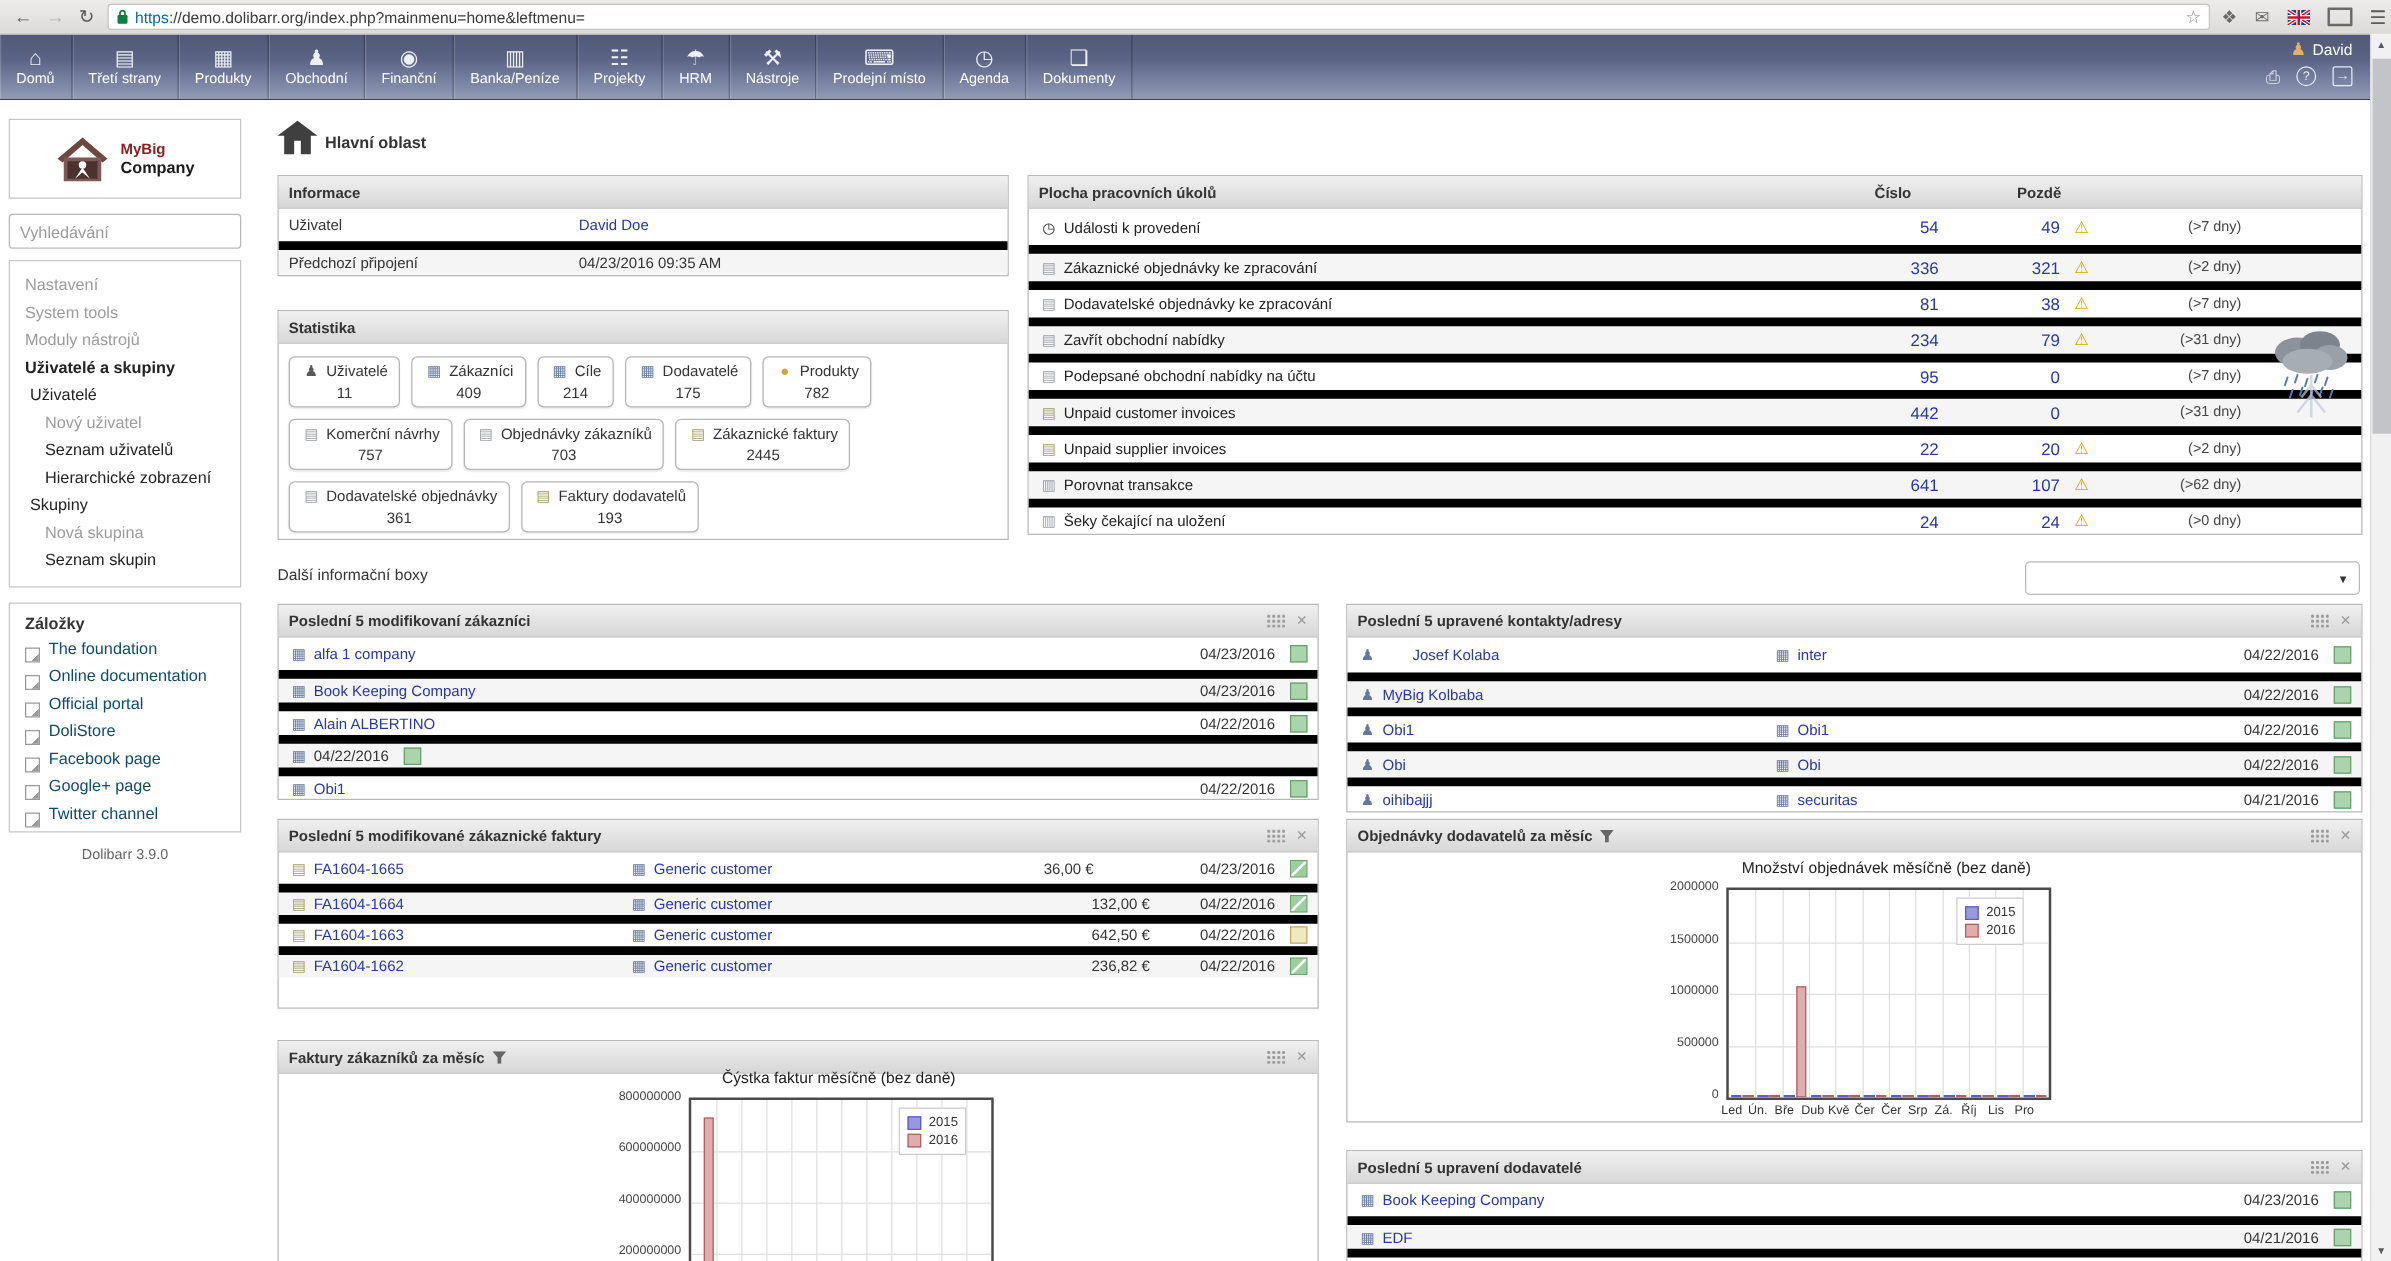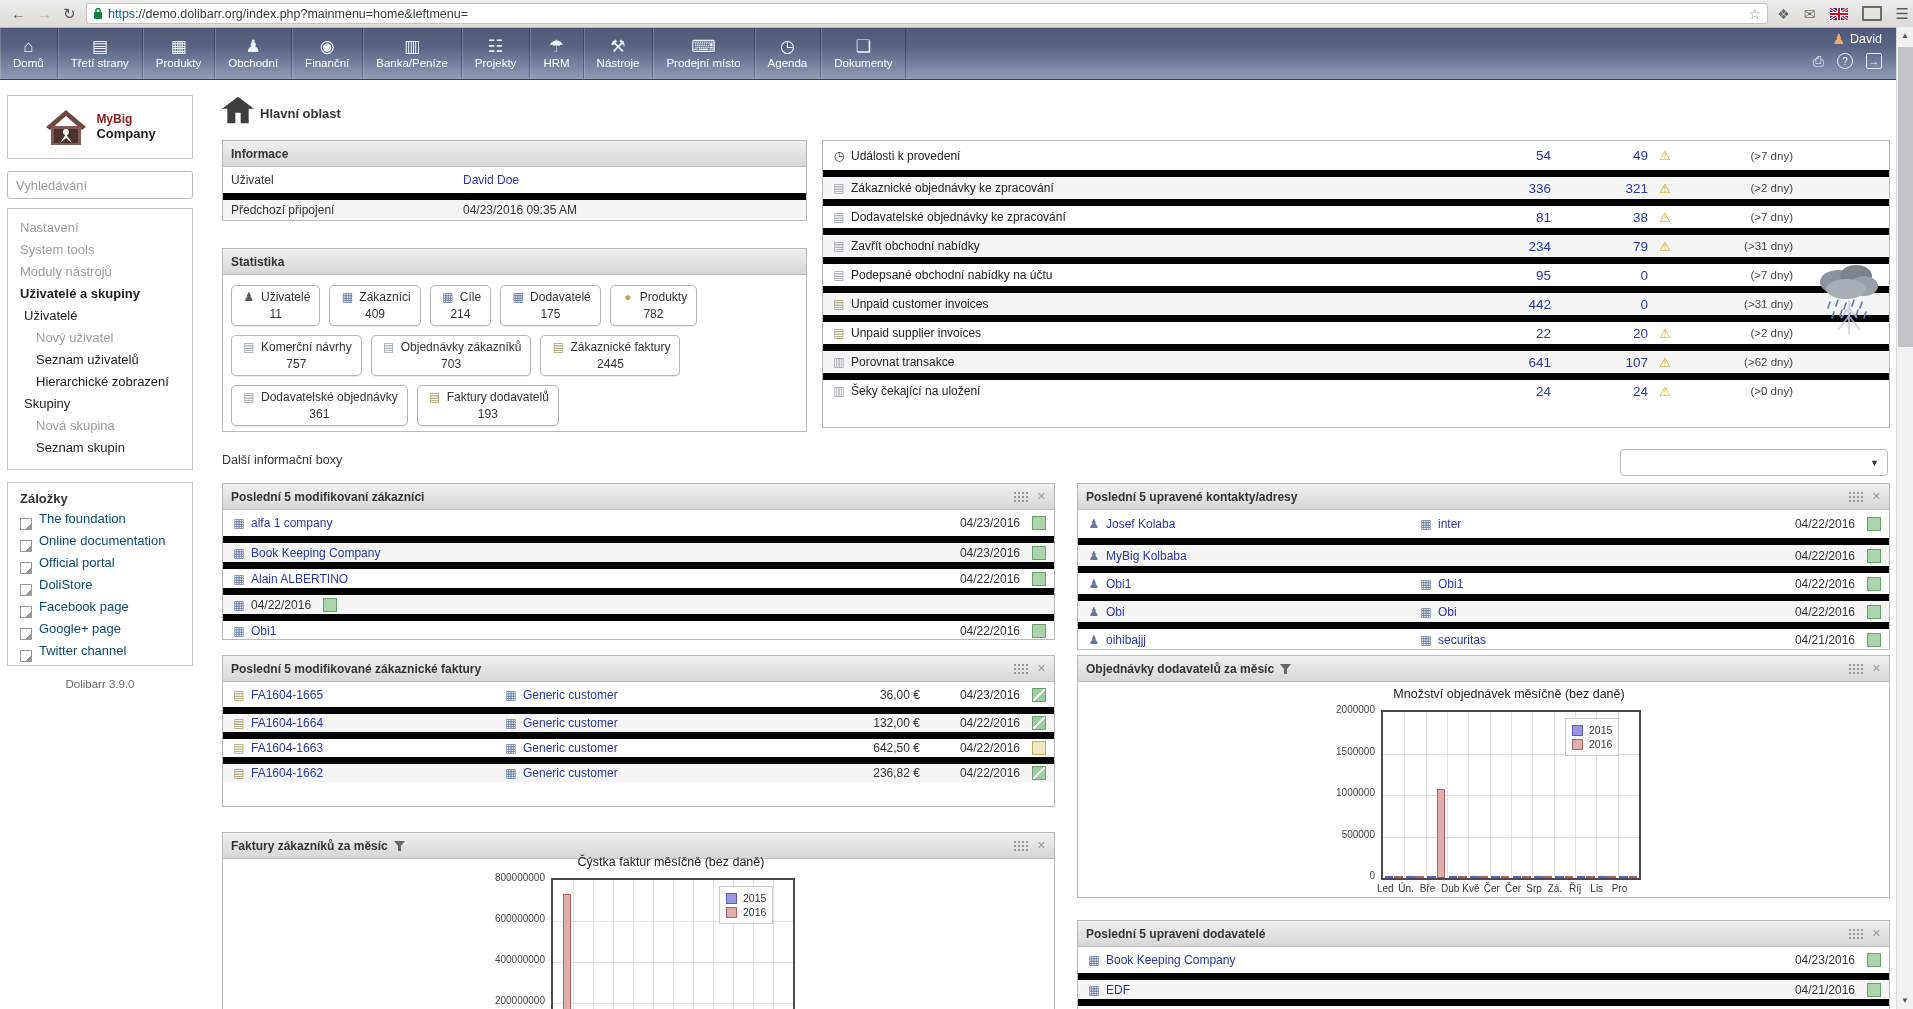--- a/index.html
+++ b/index.html
@@ -365,20 +365,27 @@
         <div class="l2">361</div>
       </div>
       <div class="statbtn">
         <div class="l1"><i class="gi" data-icon="invoice"></i><span>Faktury dodavatelů</span></div>
         <div class="l2">193</div>
       </div>
     </div>
 </div>
 
 <div class="box wb" style="left:822px;top:140px;width:1068px;height:288px">
+  <div class="box-h wb-h">
+    <span>Plocha pracovních úkolů</span>
+    <span class="sp"></span>
+    <span class="colnum">Číslo</span>
+    <span class="collate" style="padding-right:22px">Pozdě</span>
+    <span class="colthr"></span>
+  </div>
   <div class="rows" id="wbrows">
       <div class="row">
         <i class="gi" data-icon="clock"></i>
         <span class="lbl">Události k provedení</span>
         <a class="colnum num">54</a>
         <span class="collate">
           <a class="num">49</a>
           <span class="warn" data-warn="true"></span>
         </span>
         <span class="colthr">(&gt;7 dny)</span>
@@ -531,21 +538,21 @@
 
 <div class="box" style="left:1077px;top:483px;width:813px;height:167px">
   <div class="box-h">
     <span>Poslední 5 upravené kontakty/adresy</span>
     <span class="sp"></span>
       <span class="grip"></span>
     <span class="close"></span>
   </div>
   <div class="rows" id="controws">
       <div class="row" style="height: 28px;">
-        <span style="flex: 0 0 332px; display: flex; align-items: center;">
+        <span style="flex: 0 0 332px; display: flex; align-items: center; gap: 24px;">
           <i class="gi" data-icon="contact"></i>
           <a>Josef Kolaba</a>
         </span>
         <span style="flex: 1 1 0%; display: flex; align-items: center;">
           <i class="gi" data-icon="company"></i>
           <a>inter</a>
         </span>
         <span>04/22/2016</span>
         <span class="st"></span>
       </div>
@@ -607,21 +614,21 @@
   <div class="rows" id="invrows">
       <div class="row" style="height: 25px;">
         <span style="flex: 0 0 272px; display: flex; align-items: center;">
           <i class="gi" data-icon="invoice"></i>
           <a>FA1604-1665</a>
         </span>
         <span style="flex: 1 1 0%; display: flex; align-items: center;">
           <i class="gi" data-icon="company"></i>
           <a>Generic customer</a>
         </span>
-        <span style="flex: 0 0 130px; text-align: right; padding-right: 40px;">36,00 €</span>
+        <span style="flex: 0 0 130px; text-align: center; padding-right: 40px;">36,00 €</span>
         <span>04/23/2016</span>
         <span class="st" data-status="paid"></span>
       </div>
       <div class="row" style="height: 25px;">
         <span style="flex: 0 0 272px; display: flex; align-items: center;">
           <i class="gi" data-icon="invoice"></i>
           <a>FA1604-1664</a>
         </span>
         <span style="flex: 1 1 0%; display: flex; align-items: center;">
           <i class="gi" data-icon="company"></i>

